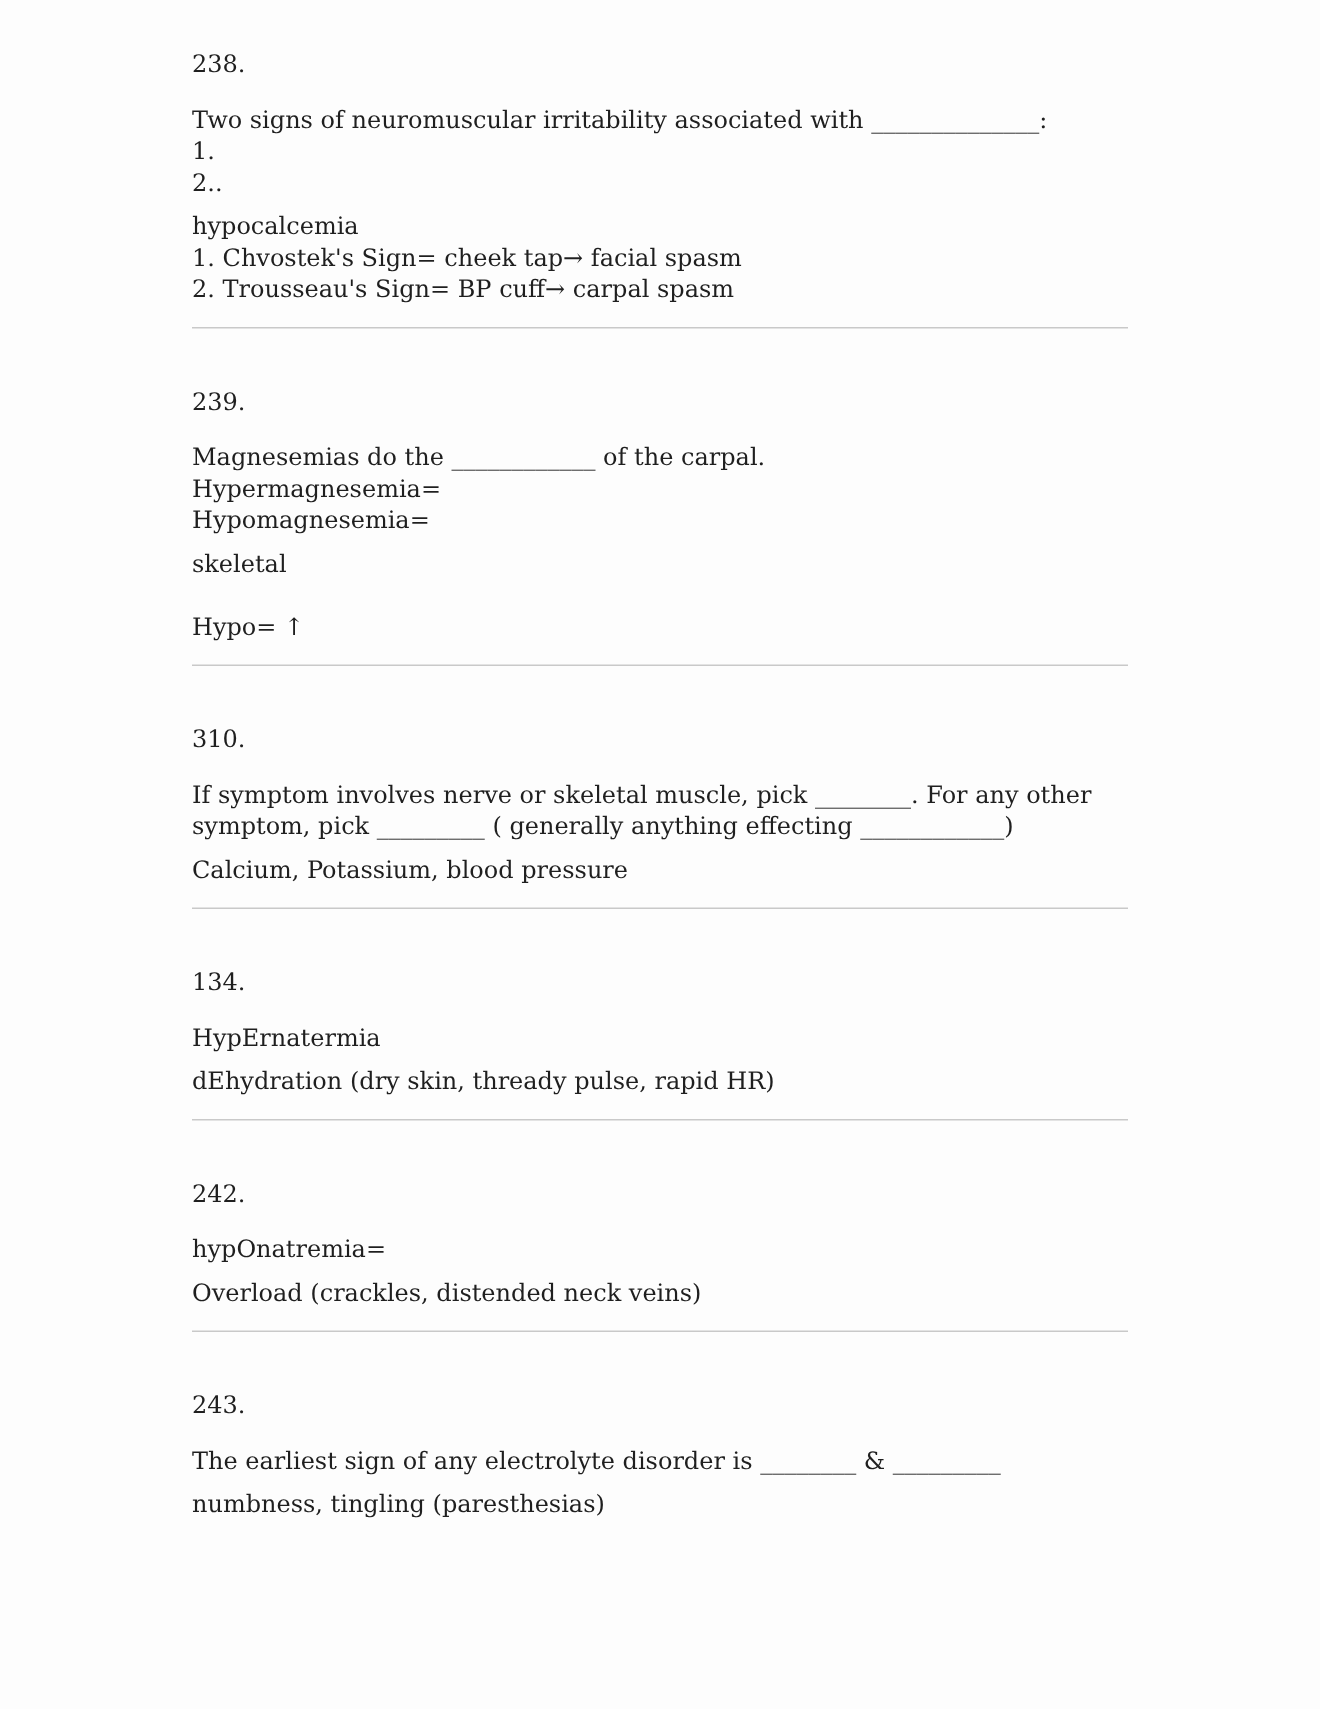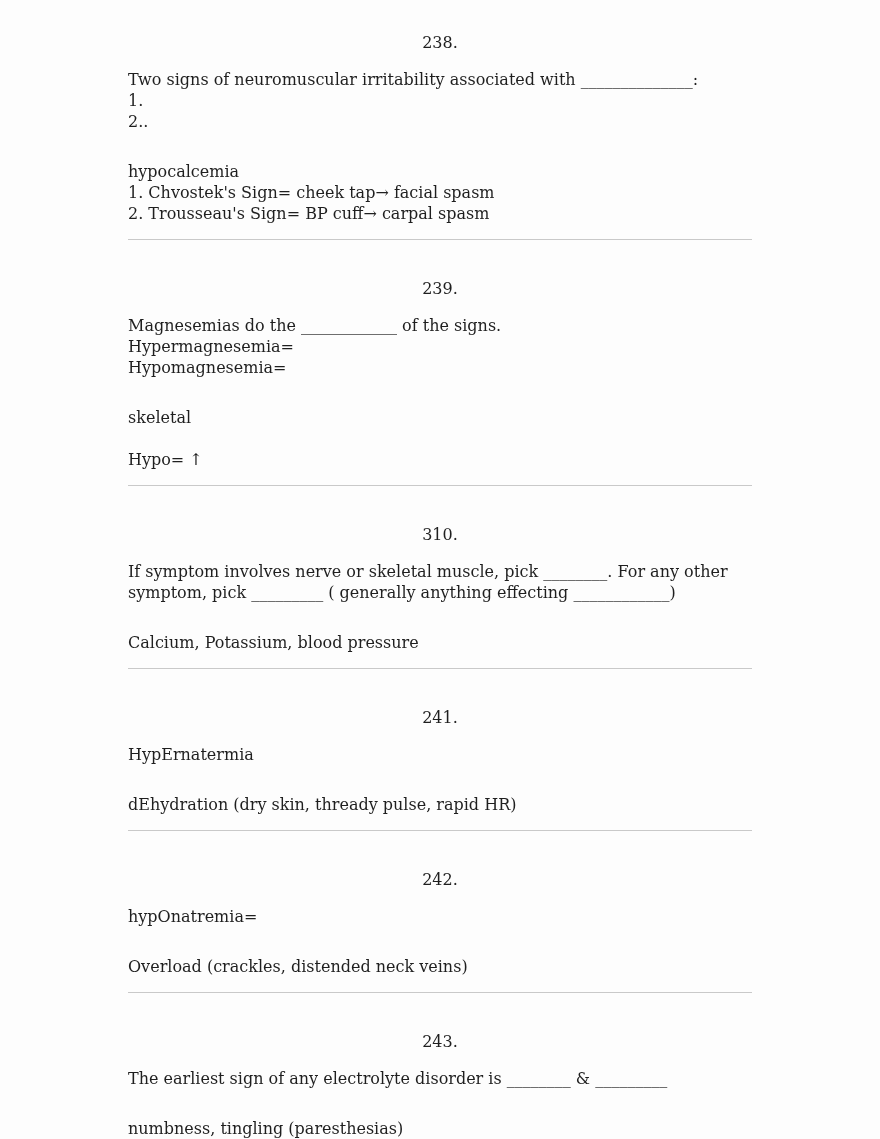--- a/index.html
+++ b/index.html
@@ -16,31 +16,30 @@
     color: #1f1f1f;
     padding: 32px 128px 0 128px;
     overflow: hidden;
   }
 
   .card { }
 
   .card-number {
     line-height: 21px;
     margin-bottom: 16px;
-    text-align: center;
   }
 
   .question .line,
   .answer .line {
     line-height: 21px;
     min-height: 21px;
   }
 
   .answer {
-    margin-top: 29px;
+    margin-top: 8px;
   }
 
   hr.divider {
     border: none;
     border-top: 1px solid #c9c9c9;
     height: 0;
     margin: 15px 0 38px 0;
   }
 </style>
 </head>
@@ -59,21 +58,21 @@
       <div class="line">hypocalcemia</div>
       <div class="line">1. Chvostek's Sign= cheek tap→ facial spasm</div>
       <div class="line">2. Trousseau's Sign= BP cuff→ carpal spasm</div>
     </div>
   </section>
   <hr class="divider">
 
   <section class="card">
     <div class="card-number">239.</div>
     <div class="question">
-      <div class="line">Magnesemias do the ____________ of the signs.</div>
+      <div class="line">Magnesemias do the ____________ of the carpal.</div>
       <div class="line">Hypermagnesemia=</div>
       <div class="line">Hypomagnesemia=</div>
     </div>
     <div class="answer">
       <div class="line">skeletal</div>
       <div class="line"></div>
       <div class="line">Hypo= ↑</div>
     </div>
   </section>
   <hr class="divider">
@@ -83,21 +82,21 @@
     <div class="question">
       <div class="line">If symptom involves nerve or skeletal muscle, pick ________. For any other symptom, pick _________ ( generally anything effecting ____________)</div>
     </div>
     <div class="answer">
       <div class="line">Calcium, Potassium, blood pressure</div>
     </div>
   </section>
   <hr class="divider">
 
   <section class="card">
-    <div class="card-number">241.</div>
+    <div class="card-number">134.</div>
     <div class="question">
       <div class="line">HypErnatermia</div>
     </div>
     <div class="answer">
       <div class="line">dEhydration (dry skin, thready pulse, rapid HR)</div>
     </div>
   </section>
   <hr class="divider">
 
   <section class="card">

